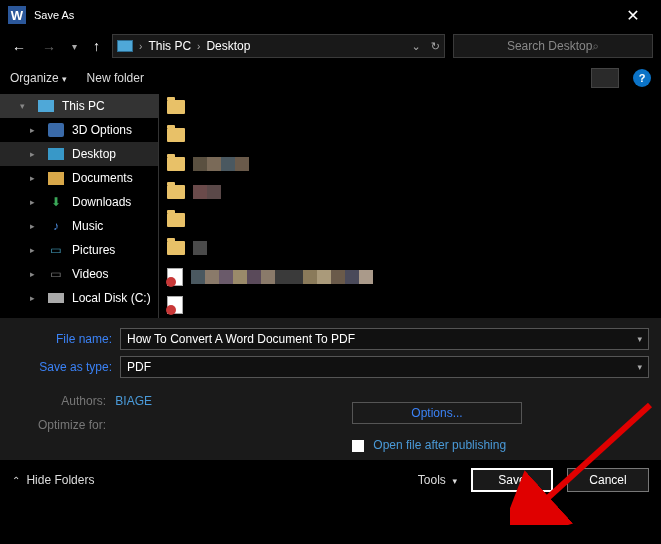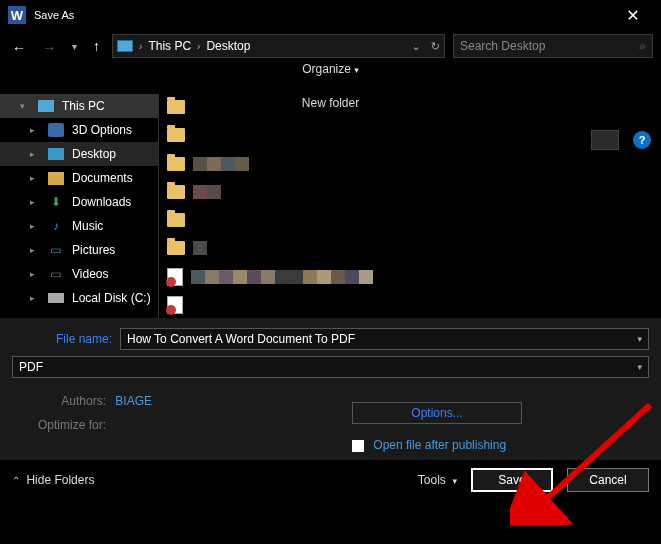--- a/index.html
+++ b/index.html
@@ -9,22 +9,22 @@
 .titlebar .title { font-size: 11px; flex: 1; }
 .titlebar .close { width: 40px; text-align: center; font-size: 16px; color: #fff; }
 .navbar { height: 32px; background: #000; display: flex; align-items: center; padding: 0 8px; gap: 8px; }
 .navbtn { color: #fff; font-size: 14px; padding: 2px 4px; }
 .navbtn.dim { color: #666; }
 .navbtn.chev { font-size: 10px; color: #aaa; }
 .breadcrumb-box { flex: 1; height: 24px; background: #191919; border: 1px solid #3a3a3a; display: flex; align-items: center; padding: 0 4px; color: #fff; font-size: 12px; gap: 6px; }
 .pcicon { width: 16px; height: 12px; background: #4fa8d8; border: 1px solid #2d6d92; }
 .bc-sep { color: #aaa; font-size: 10px; }
 .bc-ctrl { margin-left: auto; display: flex; gap: 10px; color: #aaa; font-size: 11px; }
-.searchbox { width: 200px; height: 24px; background: #191919; border: 1px solid #3a3a3a; color: #888; font-size: 12px; padding: 0 6px; display: flex; align-items: center; justify-content: space-between; }
-.toolbar2 { height: 32px; display: flex; align-items: center; padding: 0 10px; gap: 20px; color: #ddd; font-size: 12px; flex-direction: column; }
+.searchbox { width: 200px; height: 24px; background: #191919; border: 1px solid #3a3a3a; color: #888; font-size: 12px; padding: 0 6px; display: flex; align-items: center; justify-content: center; }
+.toolbar2 { height: 32px; display: flex; align-items: center; padding: 0 10px; gap: 20px; color: #ddd; font-size: 12px; }
 .toolbar2 .right { margin-left: auto; display: flex; gap: 14px; align-items: center; }
 .viewbtn { width: 28px; height: 20px; background: #2a2a2a; border: 1px solid #444; }
 .helpbtn { width: 18px; height: 18px; border-radius: 50%; background: #0b73c7; color: #fff; display: flex; align-items: center; justify-content: center; font-size: 11px; font-weight: bold; }
 .body { display: flex; height: 224px; background: #000; }
 .sidebar { width: 158px; background: #000; overflow: hidden; }
 .sbitem { display: flex; align-items: center; height: 24px; padding-left: 20px; gap: 8px; color: #fff; font-size: 12px; }
 .sbitem.sel { background: #333; }
 .sbitem.sub { padding-left: 30px; }
 .sbexp { width: 10px; color: #888; font-size: 9px; }
 .sbicon { width: 16px; height: 14px; display: flex; align-items: center; justify-content: center; }
@@ -211,20 +211,21 @@
 
 <div class="bottom">
   <div class="formrow">
     <div class="formlbl">File name:</div>
     <div class="forminput">
       <span>How To Convert A Word Document To PDF</span>
       <span class="dd">▾</span>
     </div>
   </div>
   <div class="formrow">
+    <div class="formlbl">Save as type:</div>
     <div class="forminput">
       <span>PDF</span>
       <span class="dd">▾</span>
     </div>
   </div>
 
   <div class="meta">
     <div class="metacol" style="width:300px">
       <div><span class="metalbl">Authors:</span>
         <span class="link">BIAGE</span></div>

